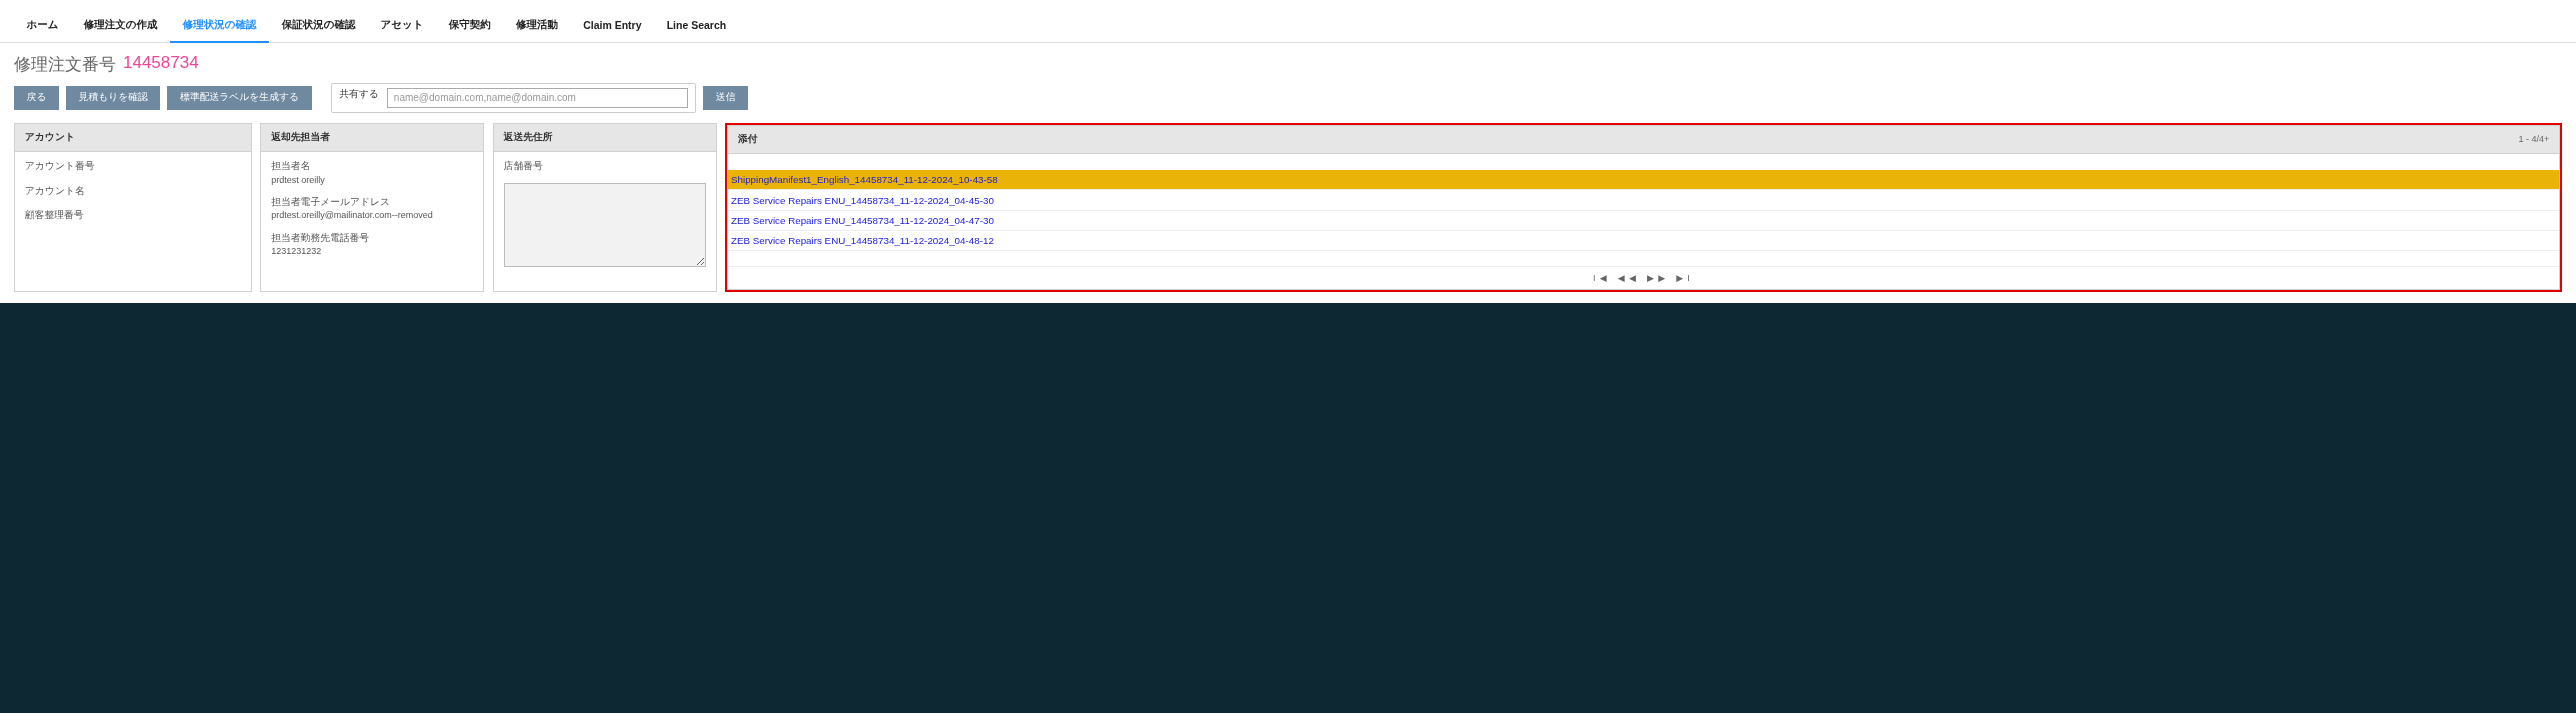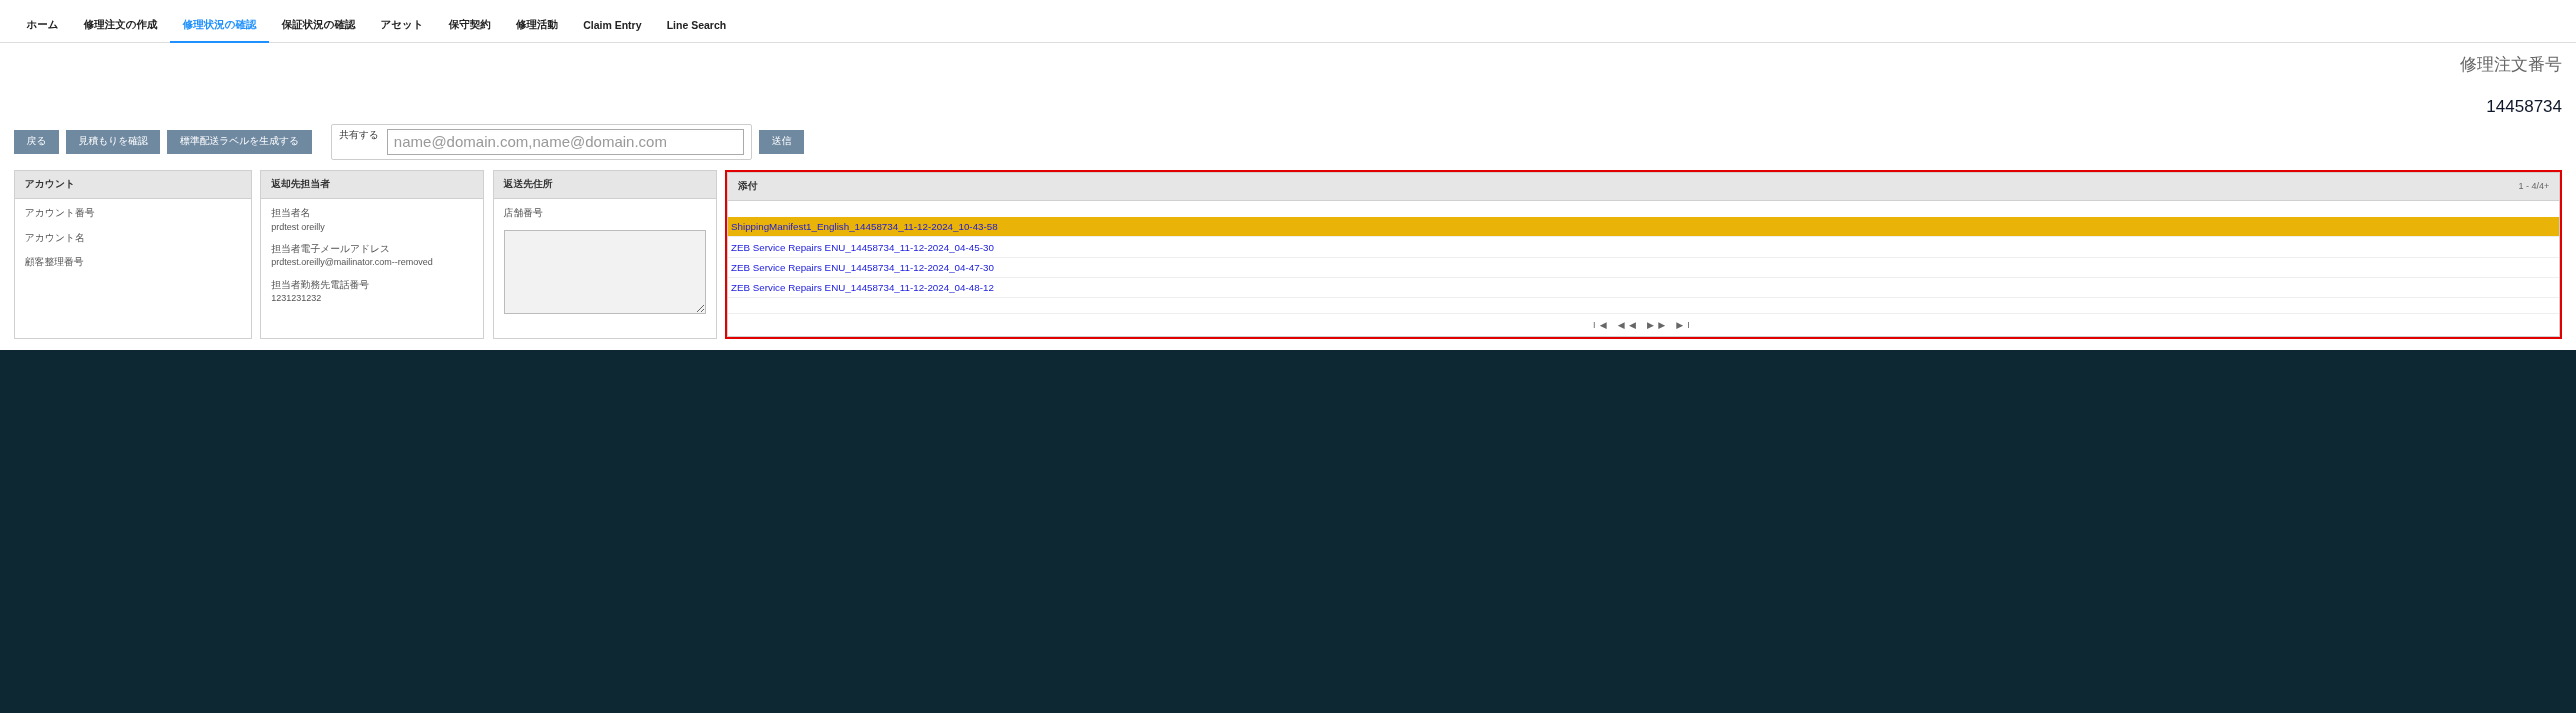--- a/index.html
+++ b/index.html
@@ -40,31 +40,30 @@
 .tab.active::after {
   content: "";
   position: absolute;
   left: 0; right: 0; bottom: -0.7px;
   height: 2.1px;
   background: #1e90ff;
 }
 .title-row {
   padding: 9.8px 14px 7px 14px;
   display: flex;
-  align-items: flex-end;
-  gap: 21px;
-  flex-direction: column;
+  align-items: flex-start;
+  gap: 7px;
 }
 .title-label {
   font-size: 17px;
   color: #666;
 }
 .title-num {
   font-size: 17px;
-  color: #0f172a;
+  color: #ec4899;
   font-weight: normal;
 }
 .action-row {
   padding: 0 14px 9.8px 14px;
   display: flex;
   align-items: center;
   gap: 7px;
 }
 .btn {
   background: #6f89a1;
@@ -81,24 +80,24 @@
   border-radius: 2.1px;
   padding: 4.2px 7px;
   gap: 8.4px;
   margin-left: 12.6px;
 }
 .share-label {
   font-size: 9.8px;
   color: #333;
 }
 .share-input {
-  width: 357px;
+  width: 301px;
   padding: 3.5px 5.6px;
   border: 0.7px solid #aaa;
-  font-size: 15px;
+  font-size: 10px;
   color: #333;
 }
 .share-input::placeholder { color: #999; }
 .panels {
   display: flex;
   gap: 8.4px;
   padding: 0 14px 11.2px 14px;
   align-items: stretch;
 }
 .panel {

